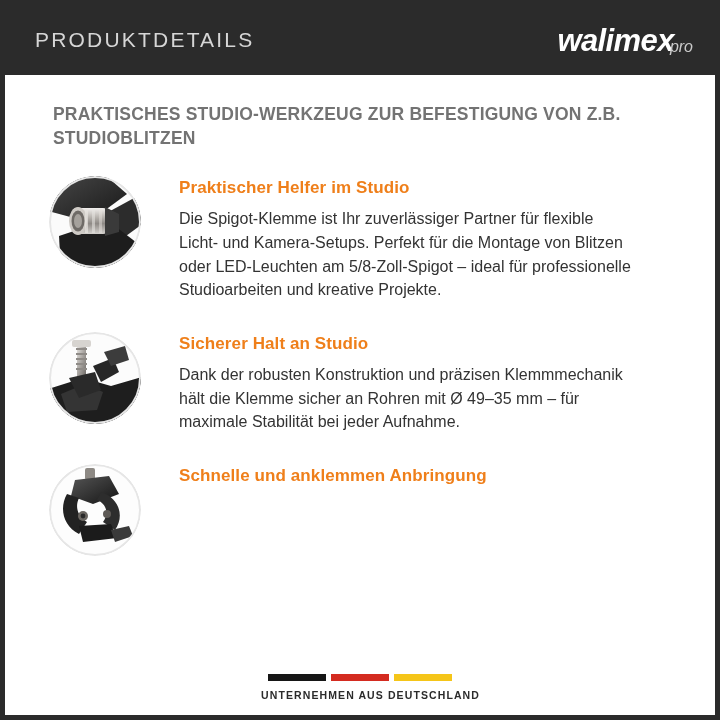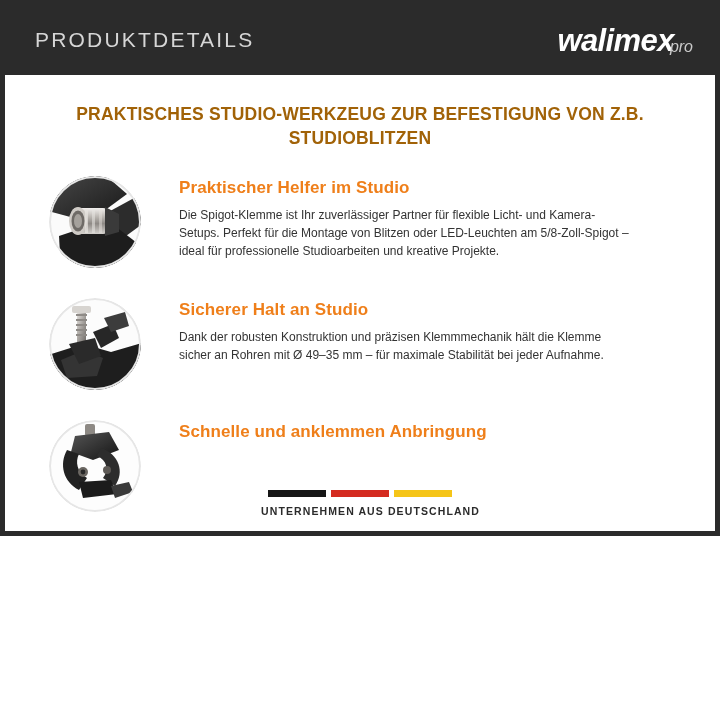--- a/index.html
+++ b/index.html
@@ -10,21 +10,21 @@
   body {
     width: 720px;
     height: 720px;
     font-family: "Liberation Sans", sans-serif;
     background: #ffffff;
     overflow: hidden;
   }
   .page {
     position: relative;
     width: 720px;
-    height: 536px;
+    height: 720px;
     background: #ffffff;
     border: 5px solid #2b2b2b;
     padding: 0;
   }
   
   .header {
     position: relative;
     height: 70px;
     background: #2b2b2b;
     display: flex;
@@ -53,22 +53,22 @@
   .logo-pro {
     font-size: 16px;
     font-weight: normal;
     color: #c9c9c9;
     margin-left: -4px;
     position: relative;
     top: 1px;
   }
   
   .headline {
-    text-align: center;
-    color: #a16207;
+    text-align: left;
+    color: #737373;
     font-size: 17.5px;
     font-weight: bold;
     line-height: 1.35;
     letter-spacing: 0.2px;
     margin: 28px 48px 22px 48px;
   }
   
   .features {
     margin-top: 22px;
   }
@@ -97,21 +97,21 @@
   }
   .feature-title {
     color: #ef7f1a;
     font-size: 17px;
     font-weight: bold;
     margin-bottom: 9px;
     letter-spacing: 0.1px;
   }
   .feature-body {
     color: #333333;
-    font-size: 12px;
+    font-size: 16px;
     line-height: 1.48;
     max-width: 455px;
   }
   
   .footer {
     position: absolute;
     bottom: 14px;
     left: 0;
     right: 0;
     text-align: center;

